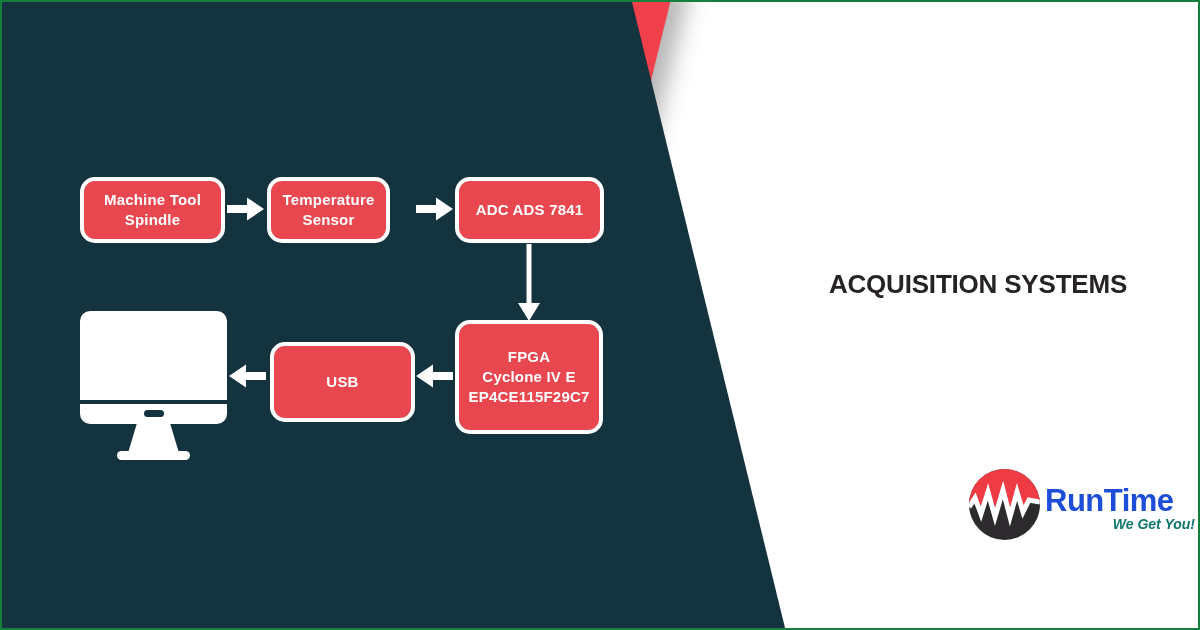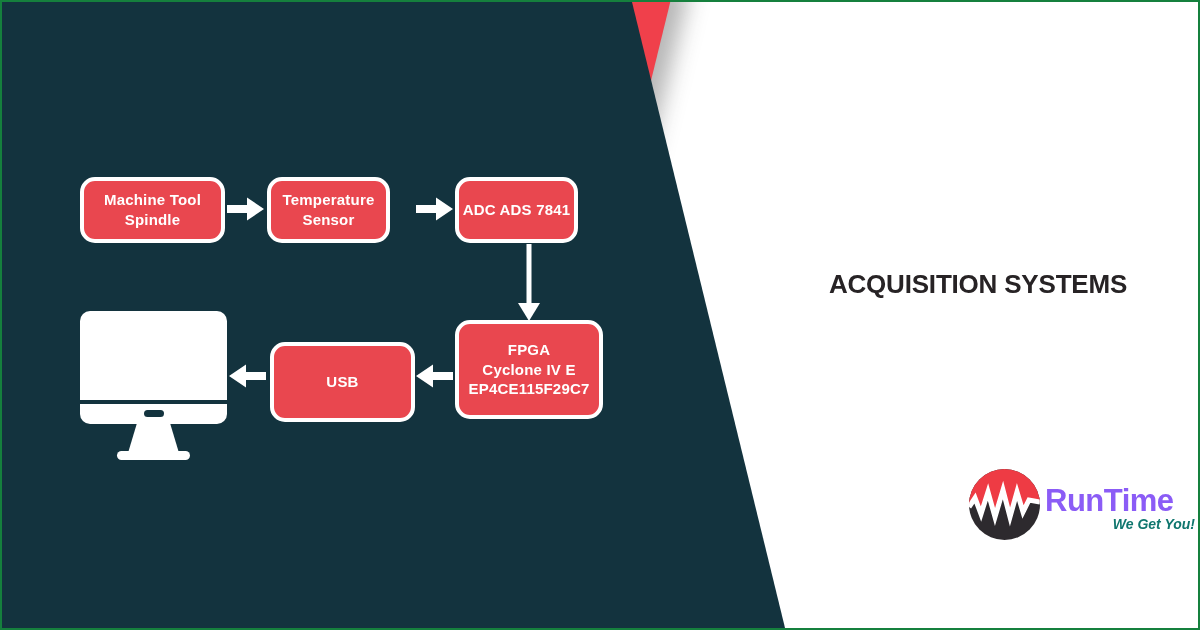--- a/index.html
+++ b/index.html
@@ -36,21 +36,21 @@
   .title{
     position:absolute;z-index:3;left:772px;top:272px;width:408px;
     text-align:center;font-weight:bold;letter-spacing:-0.2px;
   }
   .title .l1{display:block;color:#e93c46;font-size:26px;line-height:23px;}
   .title .l2,.title .l3{display:block;color:#272325;font-size:26px;line-height:21px;}
   
   .logo-mark{position:absolute;z-index:3;left:967px;top:467px;width:71px;height:71px;}
   .logo-name{
     position:absolute;z-index:3;left:1043px;top:483px;width:130px;
-    color:#8b5cf6;font-size:31px;font-weight:bold;letter-spacing:-0.5px;line-height:31px;
+    color:#1d4ed8;font-size:31px;font-weight:bold;letter-spacing:-0.5px;line-height:31px;
   }
   .logo-tagline{
     position:absolute;z-index:3;left:1078px;top:515px;width:115px;text-align:right;
     color:#0f766e;font-size:14px;font-weight:bold;font-style:italic;line-height:15px;
   }
 </style>
 </head>
 <body>
 
 <div id="page">
@@ -73,32 +73,32 @@
     <span>Temperature</span>
     <span>Sensor</span>
   </div>
 
   <span class="arrow" style="left:414px;top:194px;">
     <svg width="38" height="26" viewBox="0 0 38 26">
         <polygon points="0,9 20,9 20,1.5 37,13 20,24.5 20,17 0,17" fill="#ffffff"></polygon>
       </svg>
   </span>
 
-  <div class="node" style="left:453px;top:175px;width:123px;height:66px;">
+  <div class="node" style="left:453px;top:175px;width:149px;height:66px;">
     <span>ADC ADS 7841</span>
   </div>
 
   <span class="arrow" style="left:516px;top:242px;">
     <svg width="22" height="78" viewBox="0 0 22 78">
       <rect x="8.5" y="0" width="5" height="61" fill="#ffffff"></rect>
       <polygon points="0,59 22,59 11,77" fill="#ffffff"></polygon>
     </svg>
   </span>
 
-  <div class="node" style="left:453px;top:318px;width:148px;height:99px;">
+  <div class="node" style="left:453px;top:318px;width:148px;height:114px;">
     <span>FPGA</span>
     <span>Cyclone IV E</span>
     <span>EP4CE115F29C7</span>
   </div>
 
   <span class="arrow flip" style="left:413px;top:361px;">
     <svg width="38" height="26" viewBox="0 0 38 26">
         <polygon points="0,9 20,9 20,1.5 37,13 20,24.5 20,17 0,17" fill="#ffffff"></polygon>
       </svg>
   </span>

